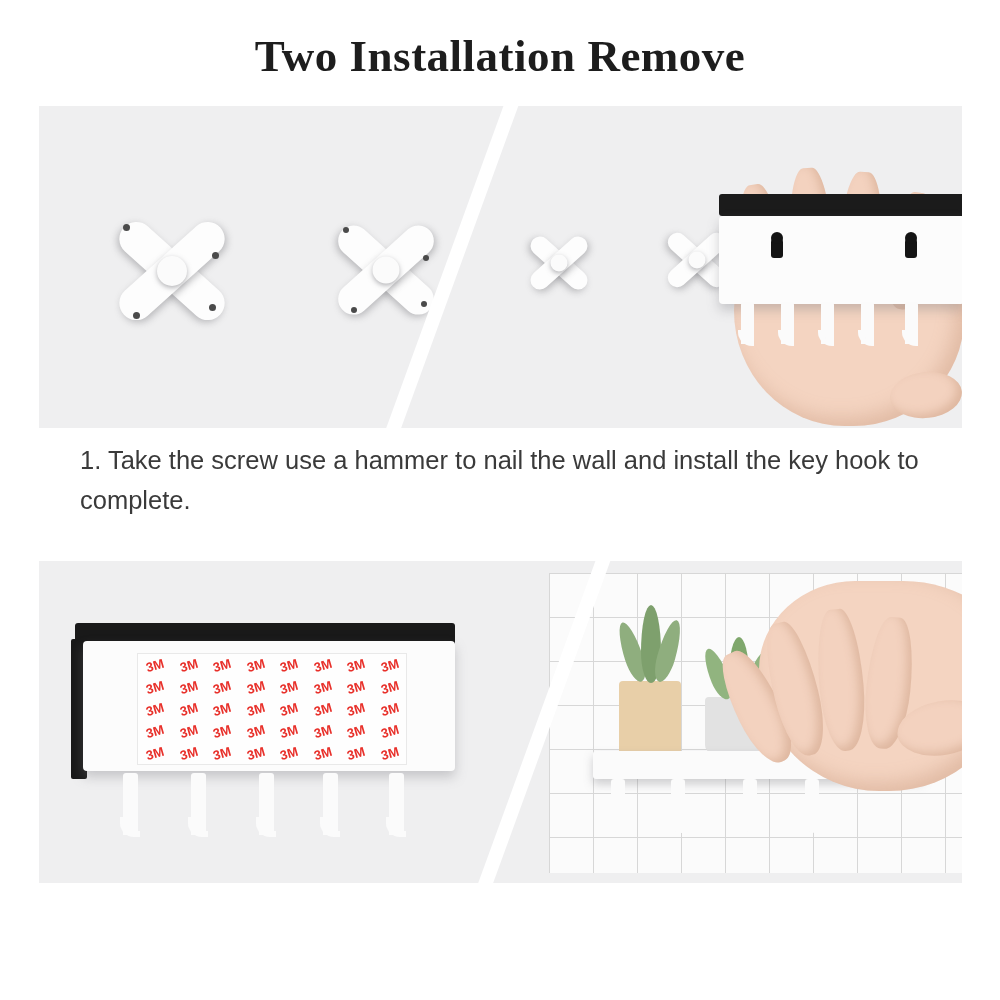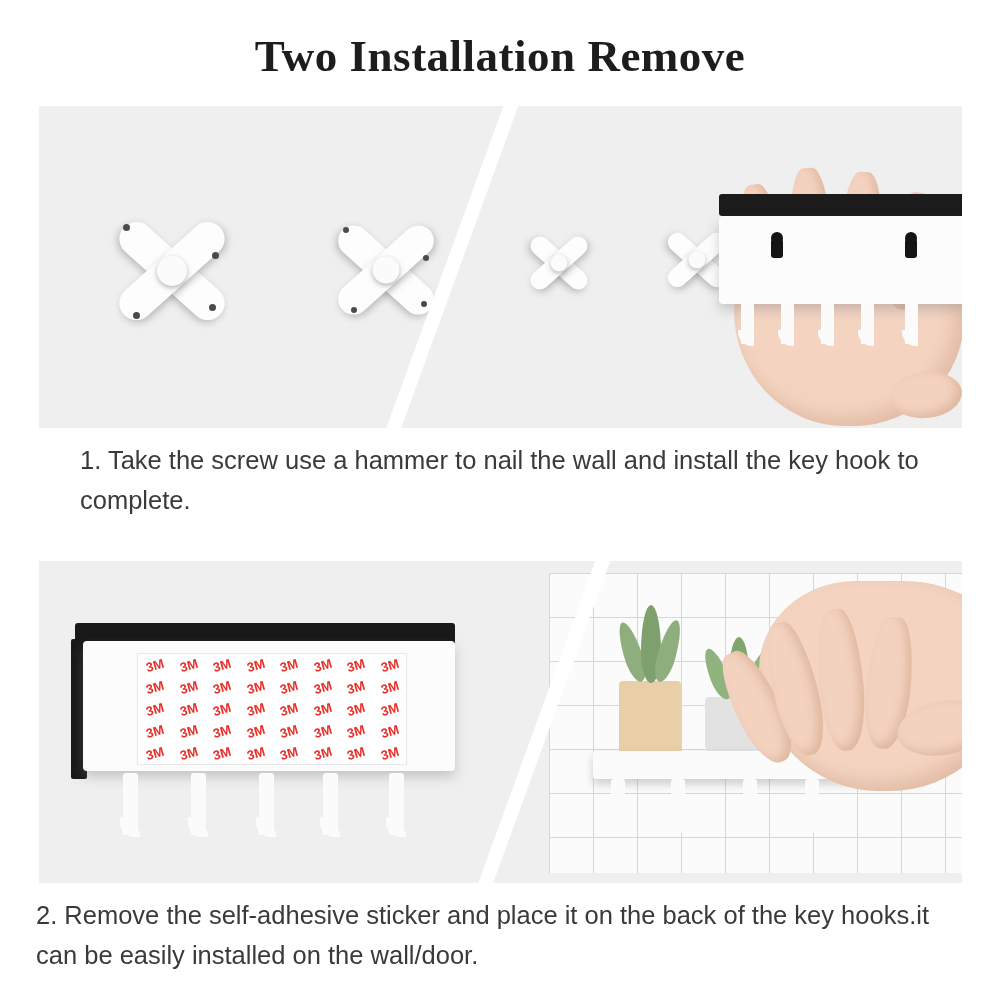--- a/index.html
+++ b/index.html
@@ -442,15 +442,14 @@
         <div class="finger" style="left:74px;top:70px;width:44px;height:136px;transform:rotate(-14deg);"></div>
         <div class="finger" style="left:120px;top:58px;width:44px;height:142px;transform:rotate(-5deg);"></div>
         <div class="finger" style="left:168px;top:66px;width:44px;height:132px;transform:rotate(6deg);"></div>
         <div class="finger" style="left:198px;top:150px;width:92px;height:54px;border-radius:50%;transform:rotate(-10deg);"></div>
       </div>
     </div>
 
     <div class="split split-2"></div>
   </div>
 
-  <div class="caption caption-2">2. Remove the self-adhesive sticker and place it on the back of the key hooks.it can be easily installed on the wall/door.</div>
 
 </div>
 
 </body></html>

